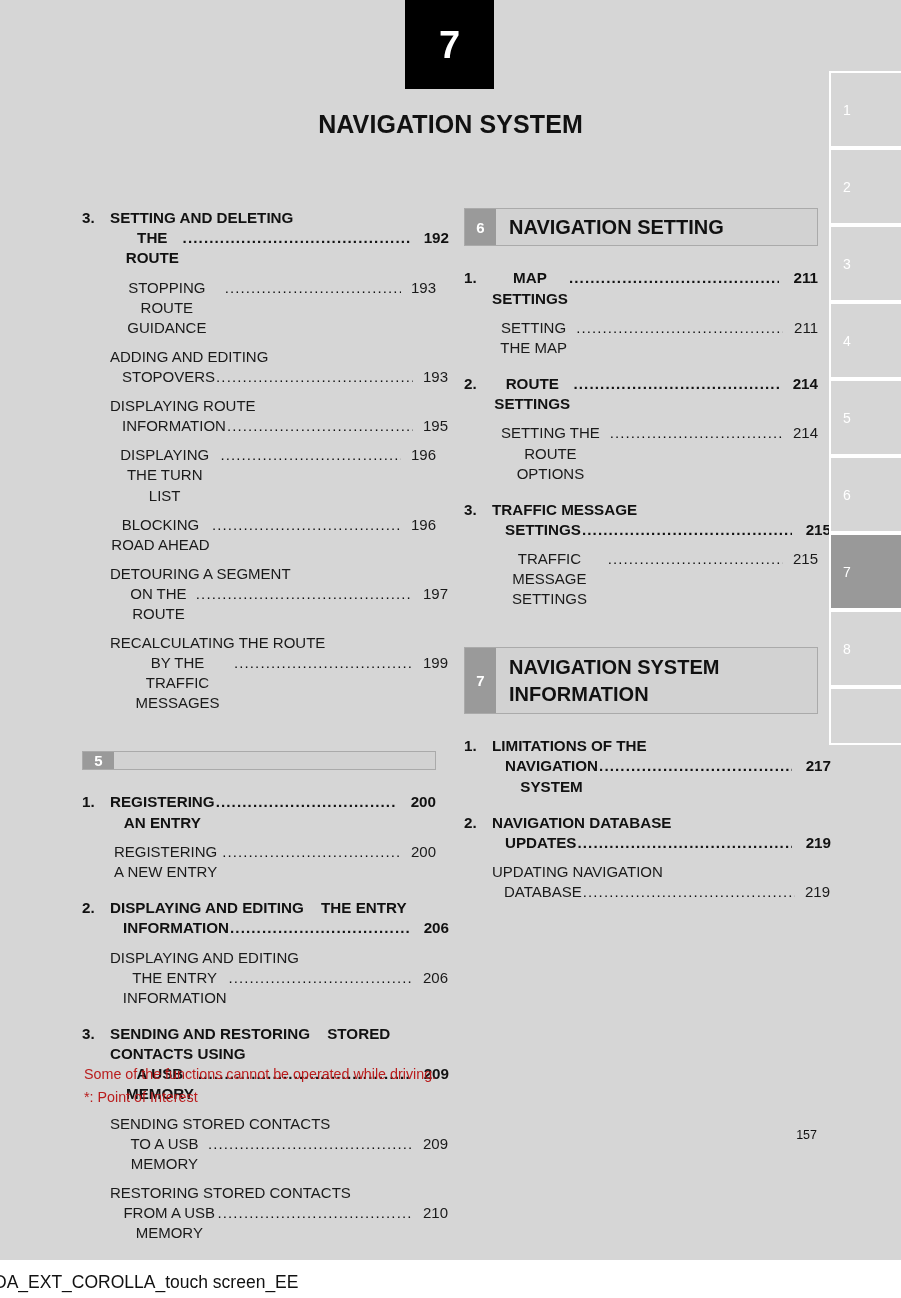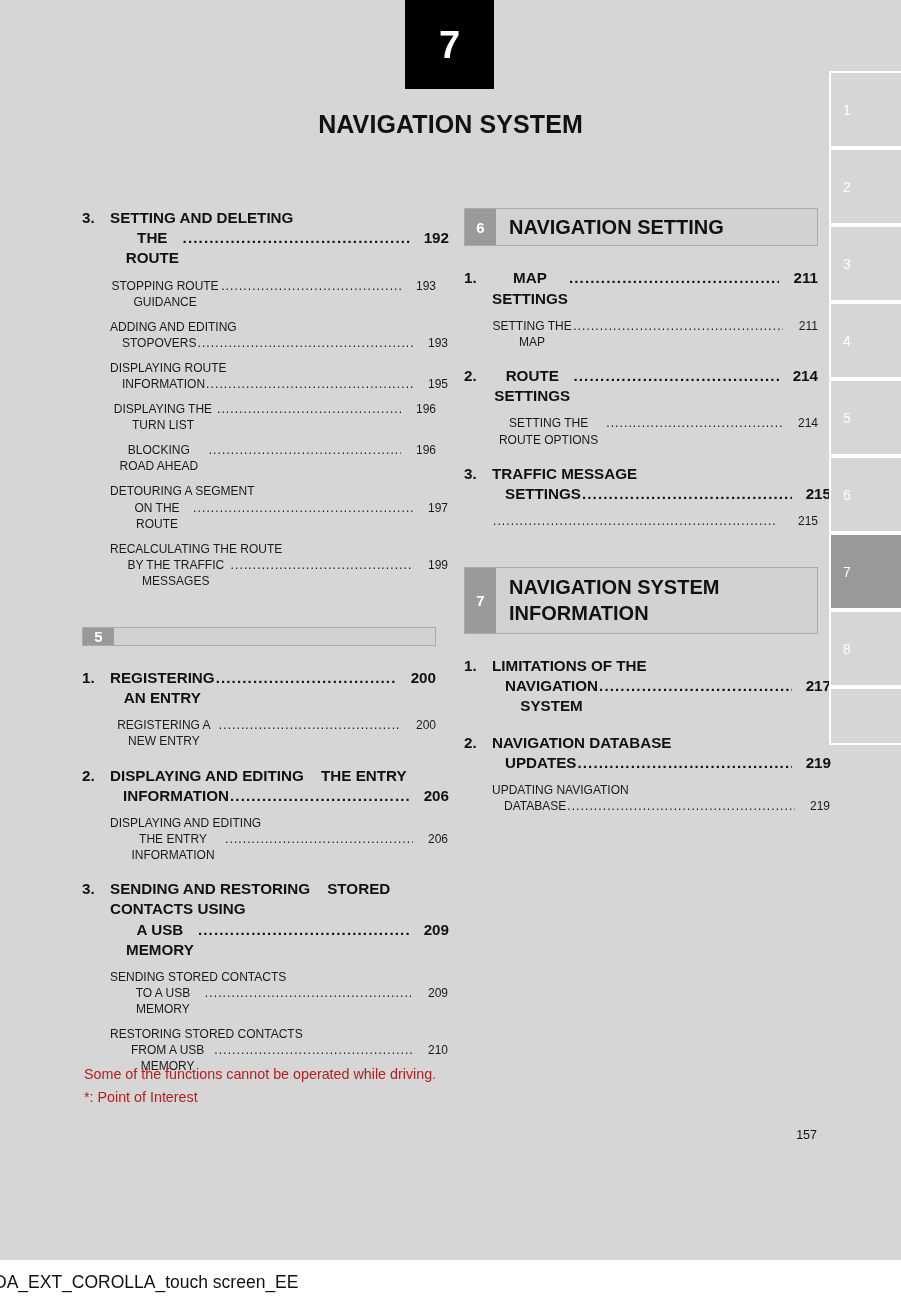--- a/index.html
+++ b/index.html
@@ -117,21 +117,21 @@
   .entry-l1 .num {
     flex: 0 0 28px;
     width: 28px;
   }
   .entry-l1 .body {
     flex: 1 1 auto;
     min-width: 0;
   }
 
   .entry-l2 {
-    font-size: 12px;
+    font-size: 15px;
     font-weight: normal;
     color: #1a1a1a;
     margin-top: 9px;
     margin-left: 28px;
     line-height: 1.34;
   }
 
   
   .leader-row {
     display: flex;
@@ -444,20 +444,21 @@
           <span class="plainline">TRAFFIC MESSAGE</span>
           <span class="leader-row cont">
             <span class="txt">SETTINGS</span>
             <span class="dots">................................................................</span>
             <span class="pg">215</span>
           </span>
         </span>
       </div>
       <div class="entry-l2">
         <span class="leader-row">
+          <span class="txt">TRAFFIC MESSAGE SETTINGS</span>
           <span class="dots">................................................................</span>
           <span class="pg">215</span>
         </span>
       </div>
 
       <div class="section-header two-line" style="margin-top:38px;">
         <div class="sec-num">7</div>
         <div class="sec-title">
           <span>
             <span style="display:block;">NAVIGATION SYSTEM</span>

